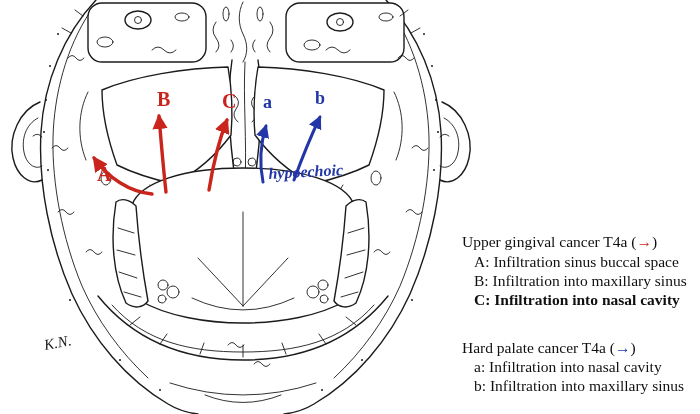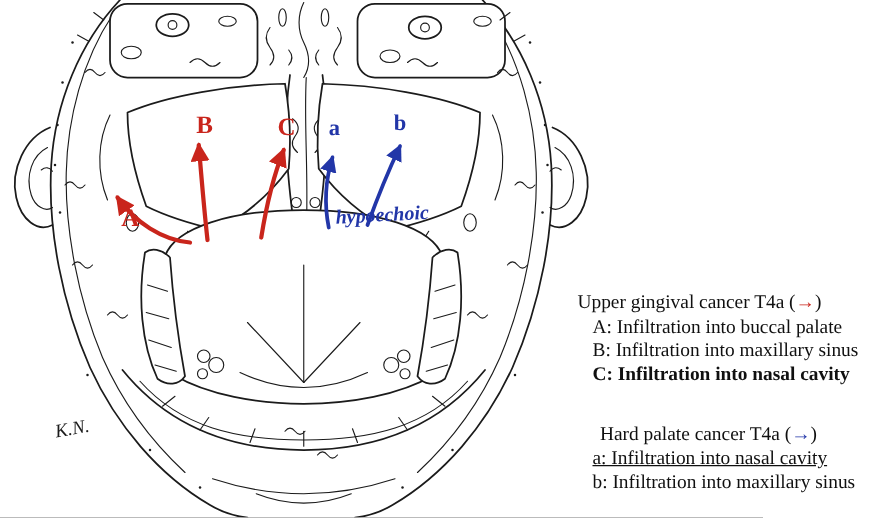--- a/index.html
+++ b/index.html
@@ -205,21 +205,21 @@
       <path class="arrB" d="M 263,182 C 259,162 261,142 266,126" marker-end="url(#mB)"></path>
       <path class="arrB" d="M 294,180 C 302,158 311,136 320,117" marker-end="url(#mB)"></path>
       <text class="labB" x="263" y="108">a</text>
       <text class="labB" x="315" y="104">b</text>
       <text class="hypo" x="306" y="177" text-anchor="middle" transform="rotate(-3 306 177)">hypoechoic</text>
     </g>
   </svg>
 
   <div>
     <div class="lg" style="left:462px; top:233px;"><span>Upper gingival cancer T4a (</span><span class="aR">→</span><span>)</span></div>
-    <div class="lg" style="left:474px; top:253px;">A: Infiltration into buccal palate</div>
+    <div class="lg" style="left:474px; top:253px;">A: Infiltration sinus buccal space</div>
     <div class="lg" style="left:474px; top:272px;">B: Infiltration into maxillary sinus</div>
     <div class="lg" style="left:474px; top:291px;font-weight:bold;">C: Infiltration into nasal cavity</div>
-    <div class="lg" style="left:462px; top:339px;margin-left:18px;"><span>Hard palate cancer T4a (</span><span class="aB">→</span><span>)</span></div>
-    <div class="lg" style="left:474px; top:358px;text-decoration:underline;">a: Infiltration into nasal cavity</div>
+    <div class="lg" style="left:462px; top:339px;"><span>Hard palate cancer T4a (</span><span class="aB">→</span><span>)</span></div>
+    <div class="lg" style="left:474px; top:358px;">a: Infiltration into nasal cavity</div>
     <div class="lg" style="left:474px; top:377px;">b: Infiltration into maxillary sinus</div>
   </div>
 
 </div>
 
 </body></html>

